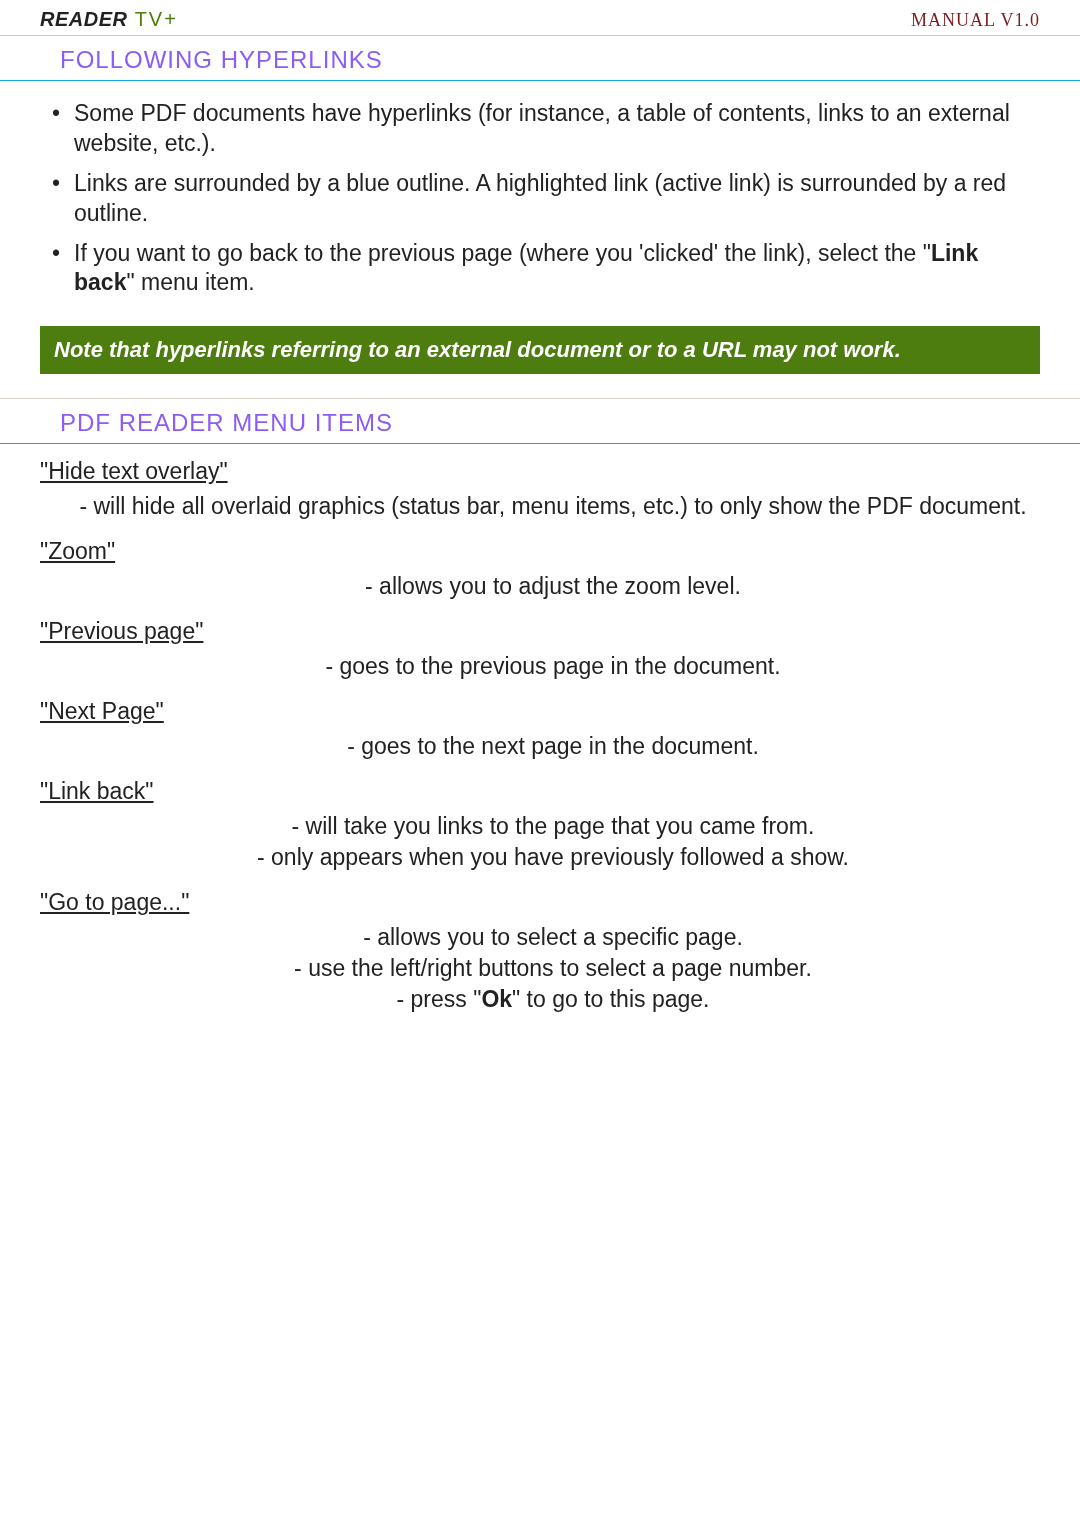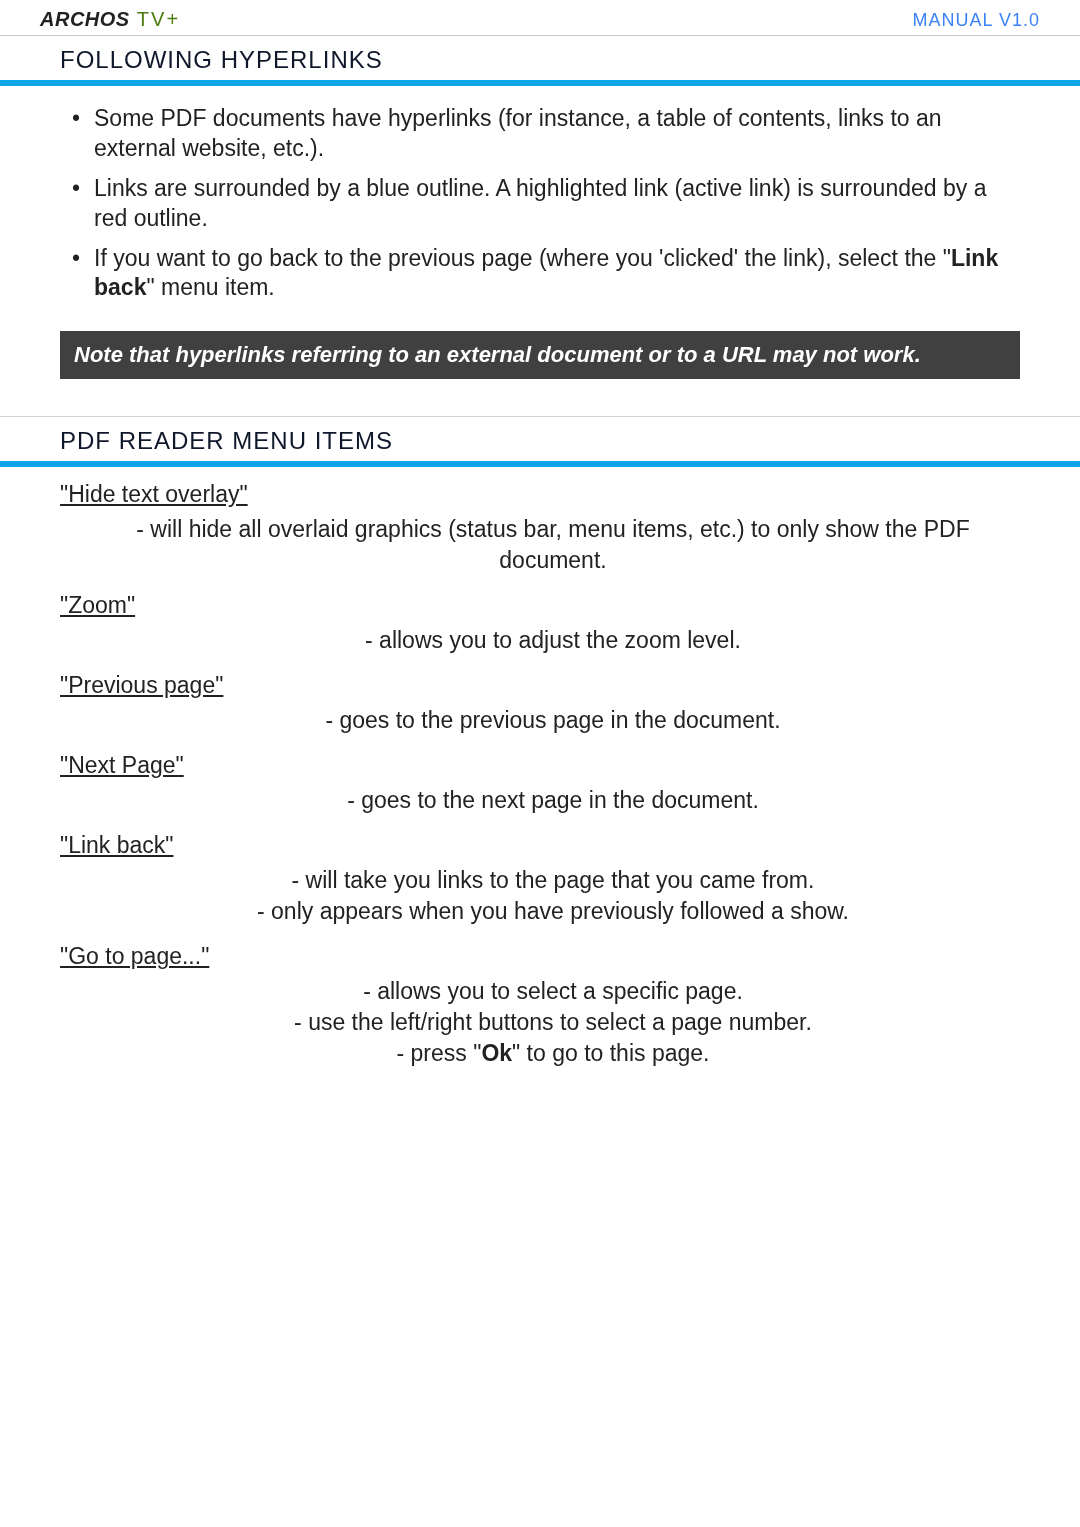--- a/index.html
+++ b/index.html
@@ -26,45 +26,46 @@
     font-weight: 700;
     font-style: italic;
     color: #222;
   }
   .brand-tv {
     color: #4d7c0f;
     font-weight: 400;
     letter-spacing: 2px;
   }
   .manual {
-    color: #3b82f6;
+    color: #7f1d1d;
     font-size: 18px;
     letter-spacing: 1px;
+    font-family: Liberation Serif, serif;
   }
   .crumb {
     color: #b6aea5;
     font-size: 18px;
     letter-spacing: 1px;
   }
   .crumb-gt { color: #8fa86e; margin: 0 6px; }
   .section-heading {
-    color: #0f172a;
+    color: #8b5cf6;
     font-size: 24px;
     letter-spacing: 1px;
     padding: 10px 40px 6px 60px;
-    border-bottom: 6px solid #0ea5e9;
+    border-bottom: 1px solid #0ea5e9;
     margin-bottom: 14px;
     font-weight: 400;
   }
   .section-heading-wrap {
     border-top: 1px solid #d9d2ca;
     margin-top: 2px;
   }
   .body {
-    padding: 0 60px;
+    padding: 0 40px;
   }
   ul.bullets {
     list-style: none;
     padding: 4px 8px 14px 8px;
   }
   ul.bullets > li {
     position: relative;
     font-size: 23px;
     line-height: 1.3;
     color: #222;
@@ -72,27 +73,27 @@
     margin-bottom: 10px;
   }
   ul.bullets > li::before {
     content: "•";
     position: absolute;
     left: 4px;
     top: 0;
     color: #222;
   }
   .note-box {
-    background: #404040;
+    background: #4d7c0f;
     color: #ffffff;
     font-style: italic;
     font-weight: 700;
     font-size: 22px;
     padding: 10px 14px;
-    margin: 4px 0 37px 0;
+    margin: 4px 0 24px 0;
     line-height: 1.25;
   }
   .menu-term {
     font-size: 23px;
     color: #222;
     text-decoration: underline;
     margin: 10px 0 6px 0;
   }
   .dash-list {
     padding-left: 26px;
@@ -106,21 +107,21 @@
     position: relative;
     padding-left: 0;
   }
   .bold { font-weight: 700; }
 </style>
 </head>
 <body>
 
 <div class="topbar">
   <div class="brand">
-    <span class="brand-archos">ARCHOS</span><span class="brand-tv"> TV+</span>
+    <span class="brand-archos">READER</span><span class="brand-tv"> TV+</span>
   </div>
   <div class="manual">MANUAL V1.0</div>
 </div>
 
 <div class="section-heading">FOLLOWING HYPERLINKS</div>
 
 <div class="body">
   <ul class="bullets">
     <li>Some PDF documents have hyperlinks (for instance, a table of contents, links to an external website, etc.).</li>
     <li>Links are surrounded by a blue outline. A highlighted link (active link) is surrounded by a red outline.</li>

